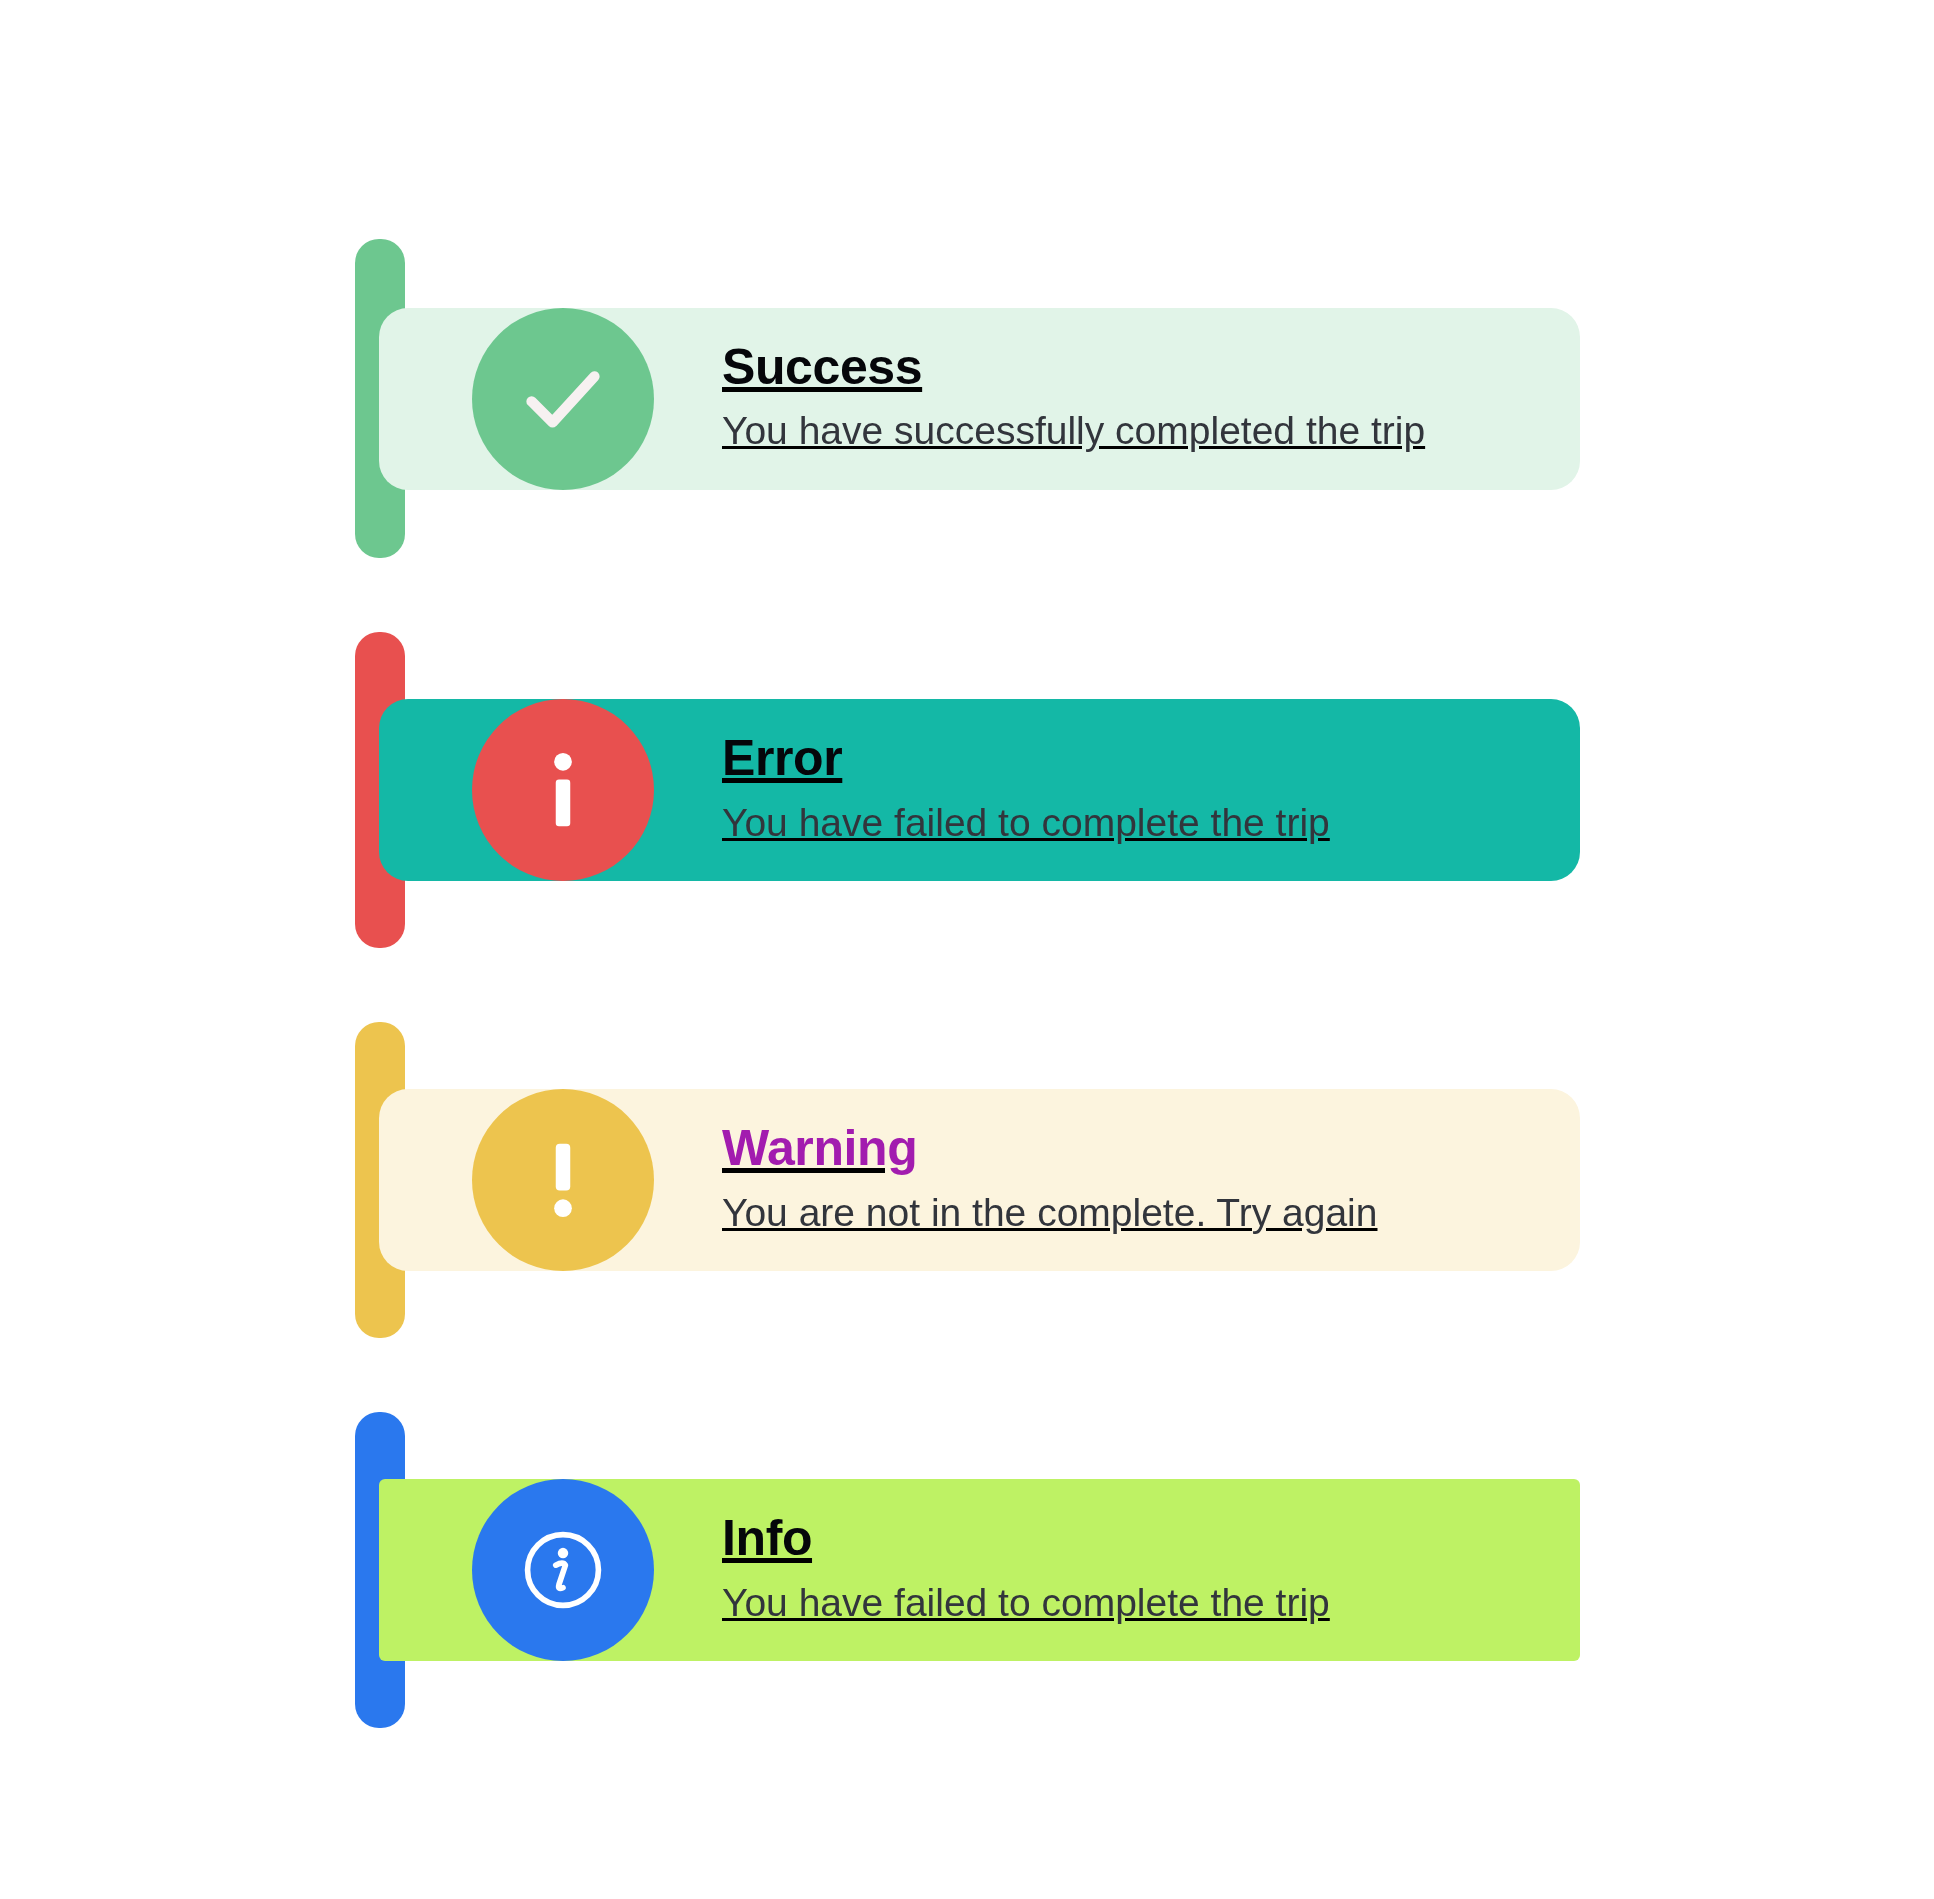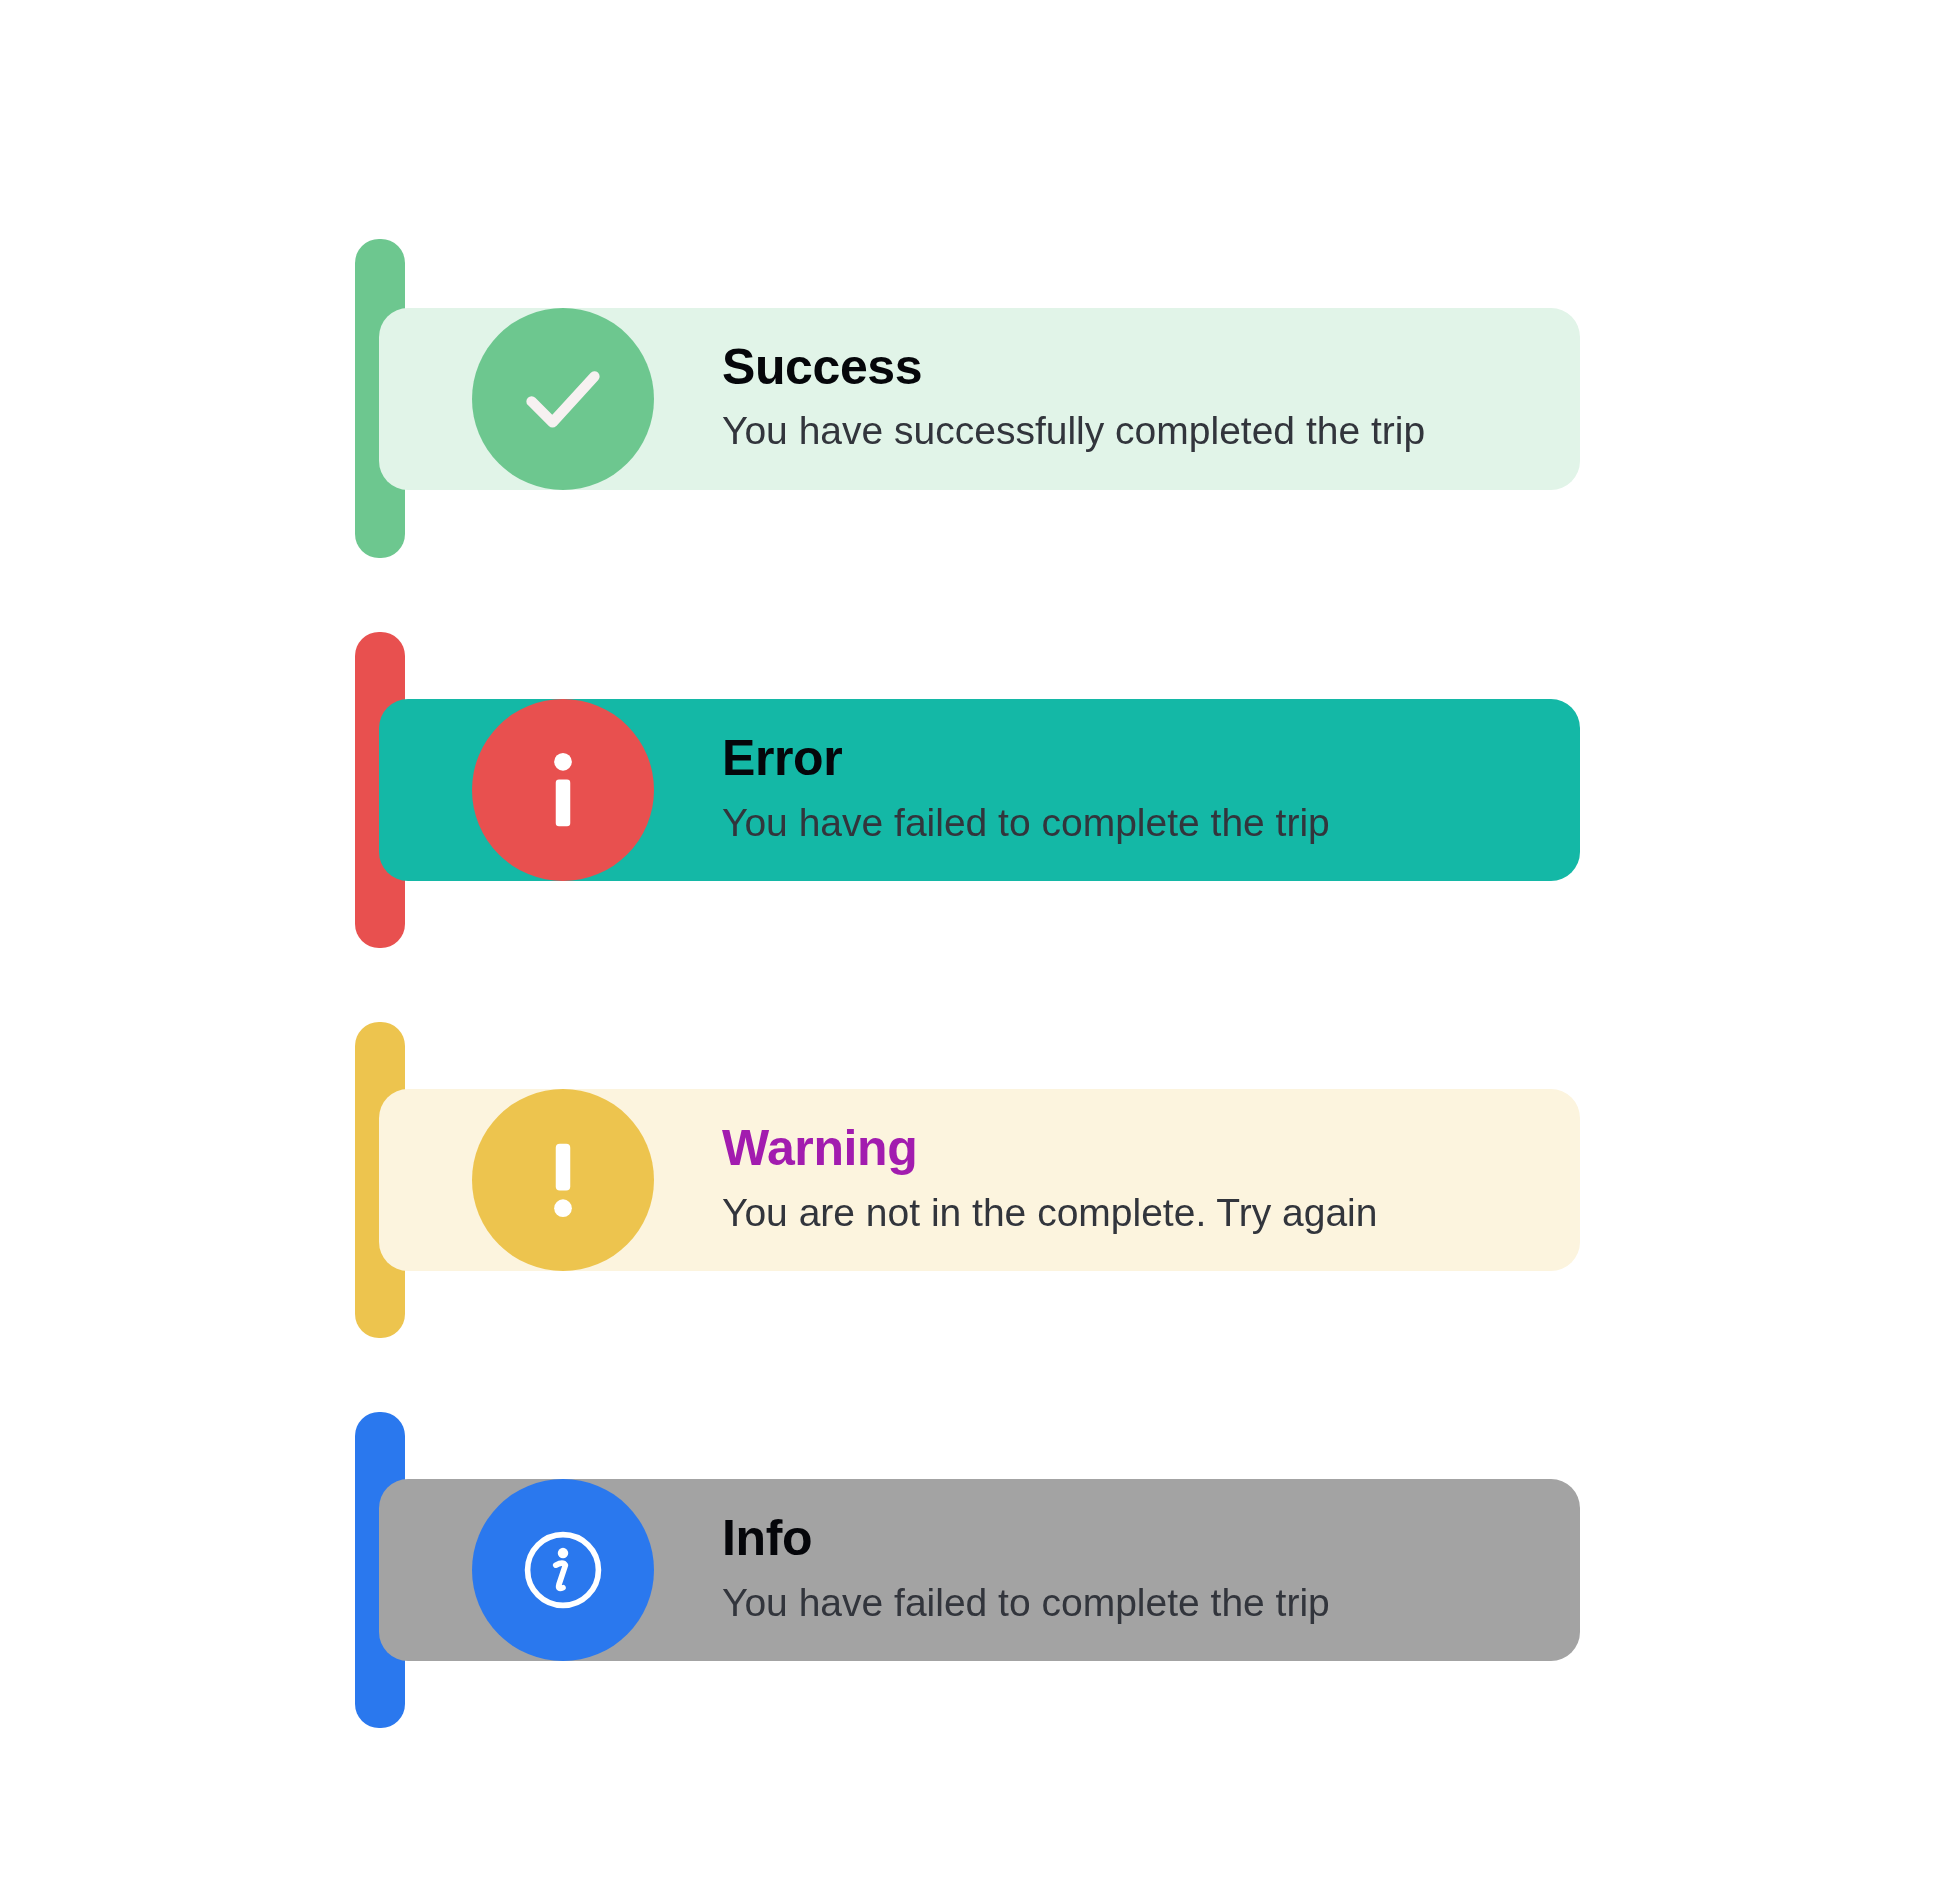--- a/index.html
+++ b/index.html
@@ -66,20 +66,21 @@
     align-items: center;
     justify-content: center;
   }
 
   .icon-wrap svg { display: block; }
 
   .text-col {
     flex: 1 1 auto;
     min-width: 0;
     padding-right: 16px;
+    text-decoration: underline;
   }
 
   .alert-title {
     font-size: 50px;
     font-weight: 700;
     color: #05060a;
     line-height: 1.0;
     letter-spacing: -0.4px;
     margin: 0 0 14.5px 0;
   }
@@ -146,21 +147,21 @@
       </div>
       <div class="text-col">
         <div class="alert-title" style="color: #a21caf;">Warning</div>
         <div class="alert-desc" style="color: rgb(50, 53, 60);">You are not in the complete. Try again</div>
       </div>
     </div>
   </div>
 
   <div class="alert h-info">
     <div class="accent-bar" style="background: rgb(42, 120, 238);"></div>
-    <div class="card-body" style="background: #a3a3a3;">
+    <div class="card-body" style="background: #bef264; border-radius: 6px;">
       <div class="icon-wrap" style="background: rgb(42, 120, 238);">
         <svg width="182" height="182" viewBox="0 0 226 226" aria-hidden="true">
           <circle cx="113" cy="113" r="44" fill="none" stroke="#ffffff" stroke-width="7"></circle>
           <circle cx="113" cy="92" r="6.5" fill="#ffffff"></circle>
           <path d="M104 107 q9 -5 12 0 l-8 24 q-2 7 5 4" fill="none" stroke="#ffffff" stroke-width="7" stroke-linecap="round" stroke-linejoin="round"></path>
         </svg>
       </div>
       <div class="text-col">
         <div class="alert-title" style="color: rgb(5, 6, 10);">Info</div>
         <div class="alert-desc" style="color: rgb(50, 53, 60);">You have failed to complete the trip</div>

